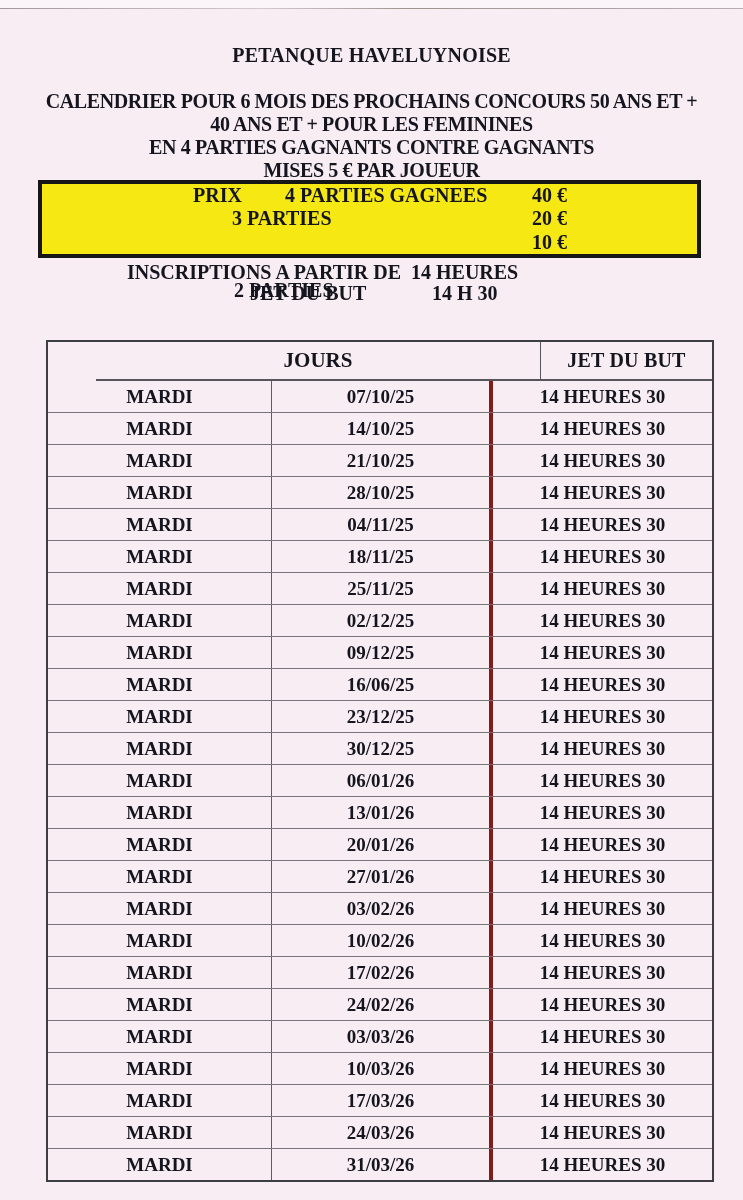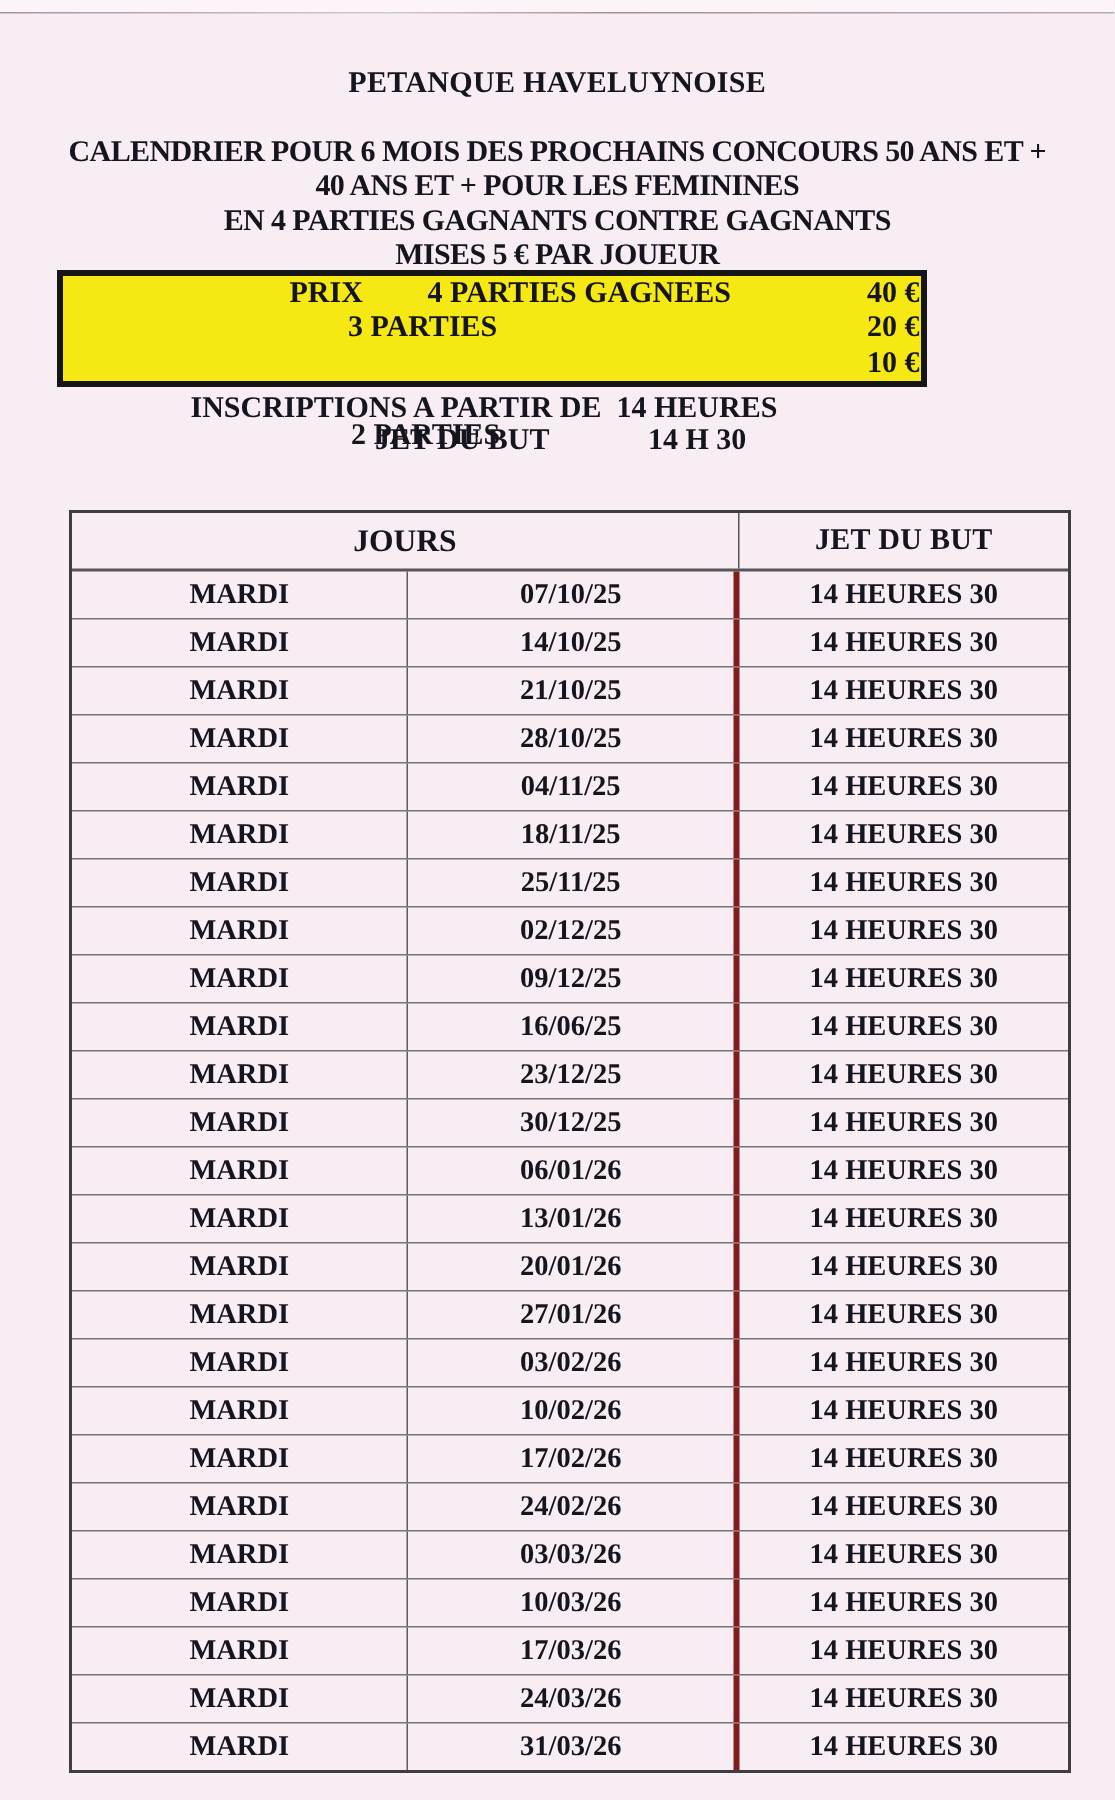--- a/index.html
+++ b/index.html
@@ -32,44 +32,44 @@
     margin:0;text-align:center;
     font-size:20px;line-height:23px;letter-spacing:.2px;
   }
   .subtitle{
     position:absolute;top:90px;left:0;width:100%;
     text-align:center;font-size:20px;line-height:23px;
     letter-spacing:-0.4px;
   }
   .prize-box{
     position:absolute;left:38px;top:180px;
-    width:580px;height:78px;
+    width:663px;height:78px;
     box-sizing:border-box;
     background:var(--yellow);
     border:4px solid #161616;
   }
   .prize-row{position:relative;height:23.3px;font-size:20px;}
   .prize-row span{position:absolute;top:0;line-height:23.3px;white-space:nowrap;}
   .prize-row .prix{left:151px;}
   .prize-row.r1 .plabel{left:243px;}
   .prize-row.r2 .plabel{left:190px;}
   .prize-row.r3 .plabel{left:192px;margin-top:48px;}
-  .prize-row .amount{left:490px;margin-left:46px;}
+  .prize-row .amount{left:490px;}
   .reg{position:absolute;top:261px;left:0;width:100%;height:46px;font-size:20px;}
   .reg span{position:absolute;white-space:nowrap;line-height:22px;}
   .reg .l1a{left:127px;top:0;text-align:center;}
   .reg .l1b{left:411px;top:0;}
   .reg .l2a{left:250px;top:21px;}
   .reg .l2b{left:432px;top:21px;}
   .stable{
     position:absolute;left:46px;top:340px;width:668px;
     box-sizing:border-box;
     border:2px solid #3e3e42;
   }
-  .thead{display:flex;height:37px;border-bottom:2px solid #55555a;}
+  .thead{display:flex;height:37px;border-bottom:2px solid #55555a;margin-left:48px;}
   .th{display:flex;align-items:center;justify-content:center;}
   .th.jours{width:445px;border-right:1px solid #55555a;font-size:21px;box-sizing:border-box;}
   .th.jet{flex:1;font-size:20px;letter-spacing:.2px;}
   .trow{display:flex;height:31px;border-top:1px solid #77737a;font-size:19px;}
   .trow:first-child{border-top:none;}
   .cell{display:flex;align-items:center;justify-content:center;box-sizing:border-box;white-space:nowrap;}
   .c1{width:224px;border-right:1px solid #5f5b63;}
   .c2{width:221px;border-right:4px solid #7f1d1d;}
   .c3{flex:1;}
 </style>

